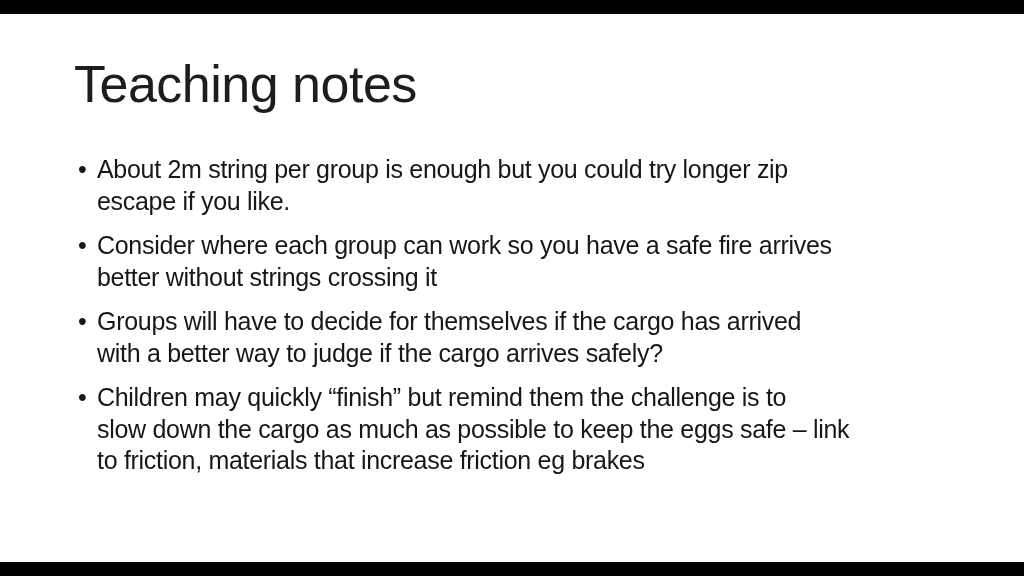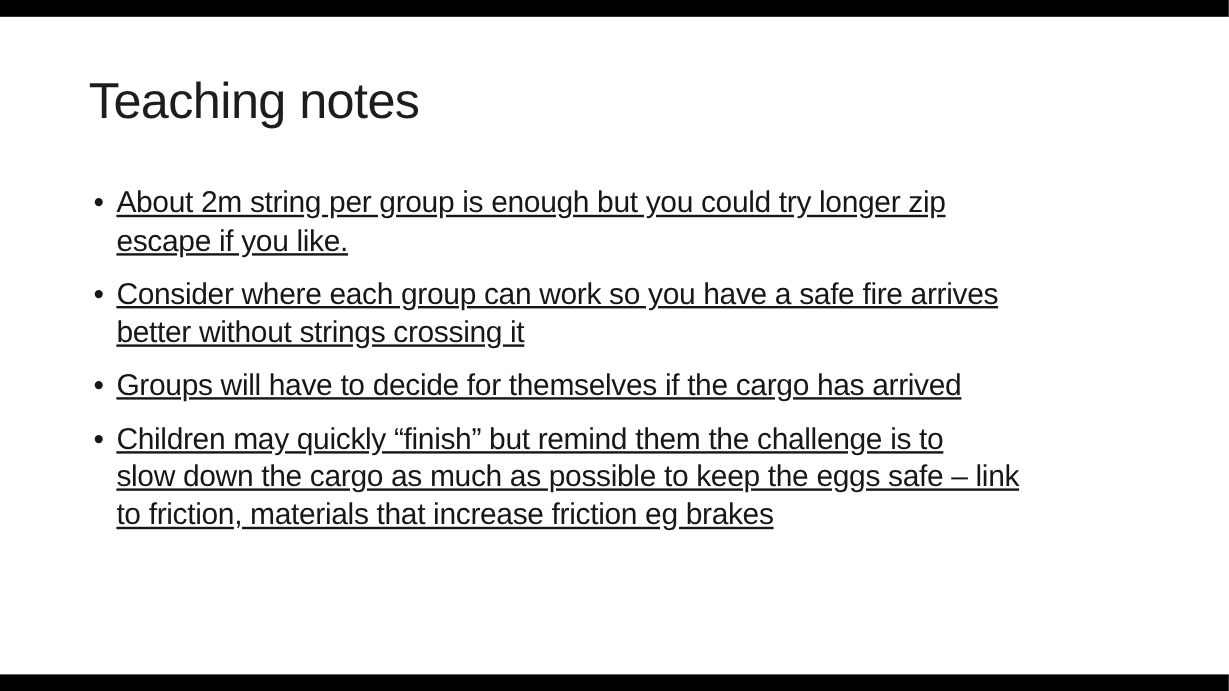--- a/index.html
+++ b/index.html
@@ -32,21 +32,21 @@
     width: 1024px;
     height: 548px;
     background: #ffffff;
   }
 
   .slide-title {
     position: absolute;
     left: 74px;
     top: 45px;
     margin: 0;
-    font-size: 42px;
+    font-size: 52px;
     line-height: 50px;
     font-weight: 400;
     letter-spacing: -0.5px;
     color: #1d1d1d;
   }
 
   .bullet-list {
     position: absolute;
     left: 78px;
     top: 140px;
@@ -65,21 +65,20 @@
   }
   .bullet-dot {
     flex: 0 0 19px;
     width: 19px;
   }
   .bullet-lines {
     flex: 1 1 auto;
   }
   .bullet-line {
     white-space: pre;
-    text-decoration: underline;
   }
 </style>
 </head>
 <body>
 
 <div class="letterbox-bar top"></div>
 
 <div class="slide">
   <h1 class="slide-title">Teaching notes</h1>
 
@@ -95,20 +94,21 @@
         <span class="bullet-dot">•</span>
         <div class="bullet-lines">
           <div class="bullet-line">Consider where each group can work so you have a safe fire arrives</div>
           <div class="bullet-line">better without strings crossing it</div>
         </div>
       </li>
       <li class="bullet-item">
         <span class="bullet-dot">•</span>
         <div class="bullet-lines">
           <div class="bullet-line">Groups will have to decide for themselves if the cargo has arrived</div>
+          <div class="bullet-line">with a better way to judge if the cargo arrives safely?</div>
         </div>
       </li>
       <li class="bullet-item">
         <span class="bullet-dot">•</span>
         <div class="bullet-lines">
           <div class="bullet-line">Children may quickly “finish” but remind them the challenge is to</div>
           <div class="bullet-line">slow down the cargo as much as possible to keep the eggs safe – link</div>
           <div class="bullet-line">to friction, materials that increase friction eg brakes</div>
         </div>
       </li>

